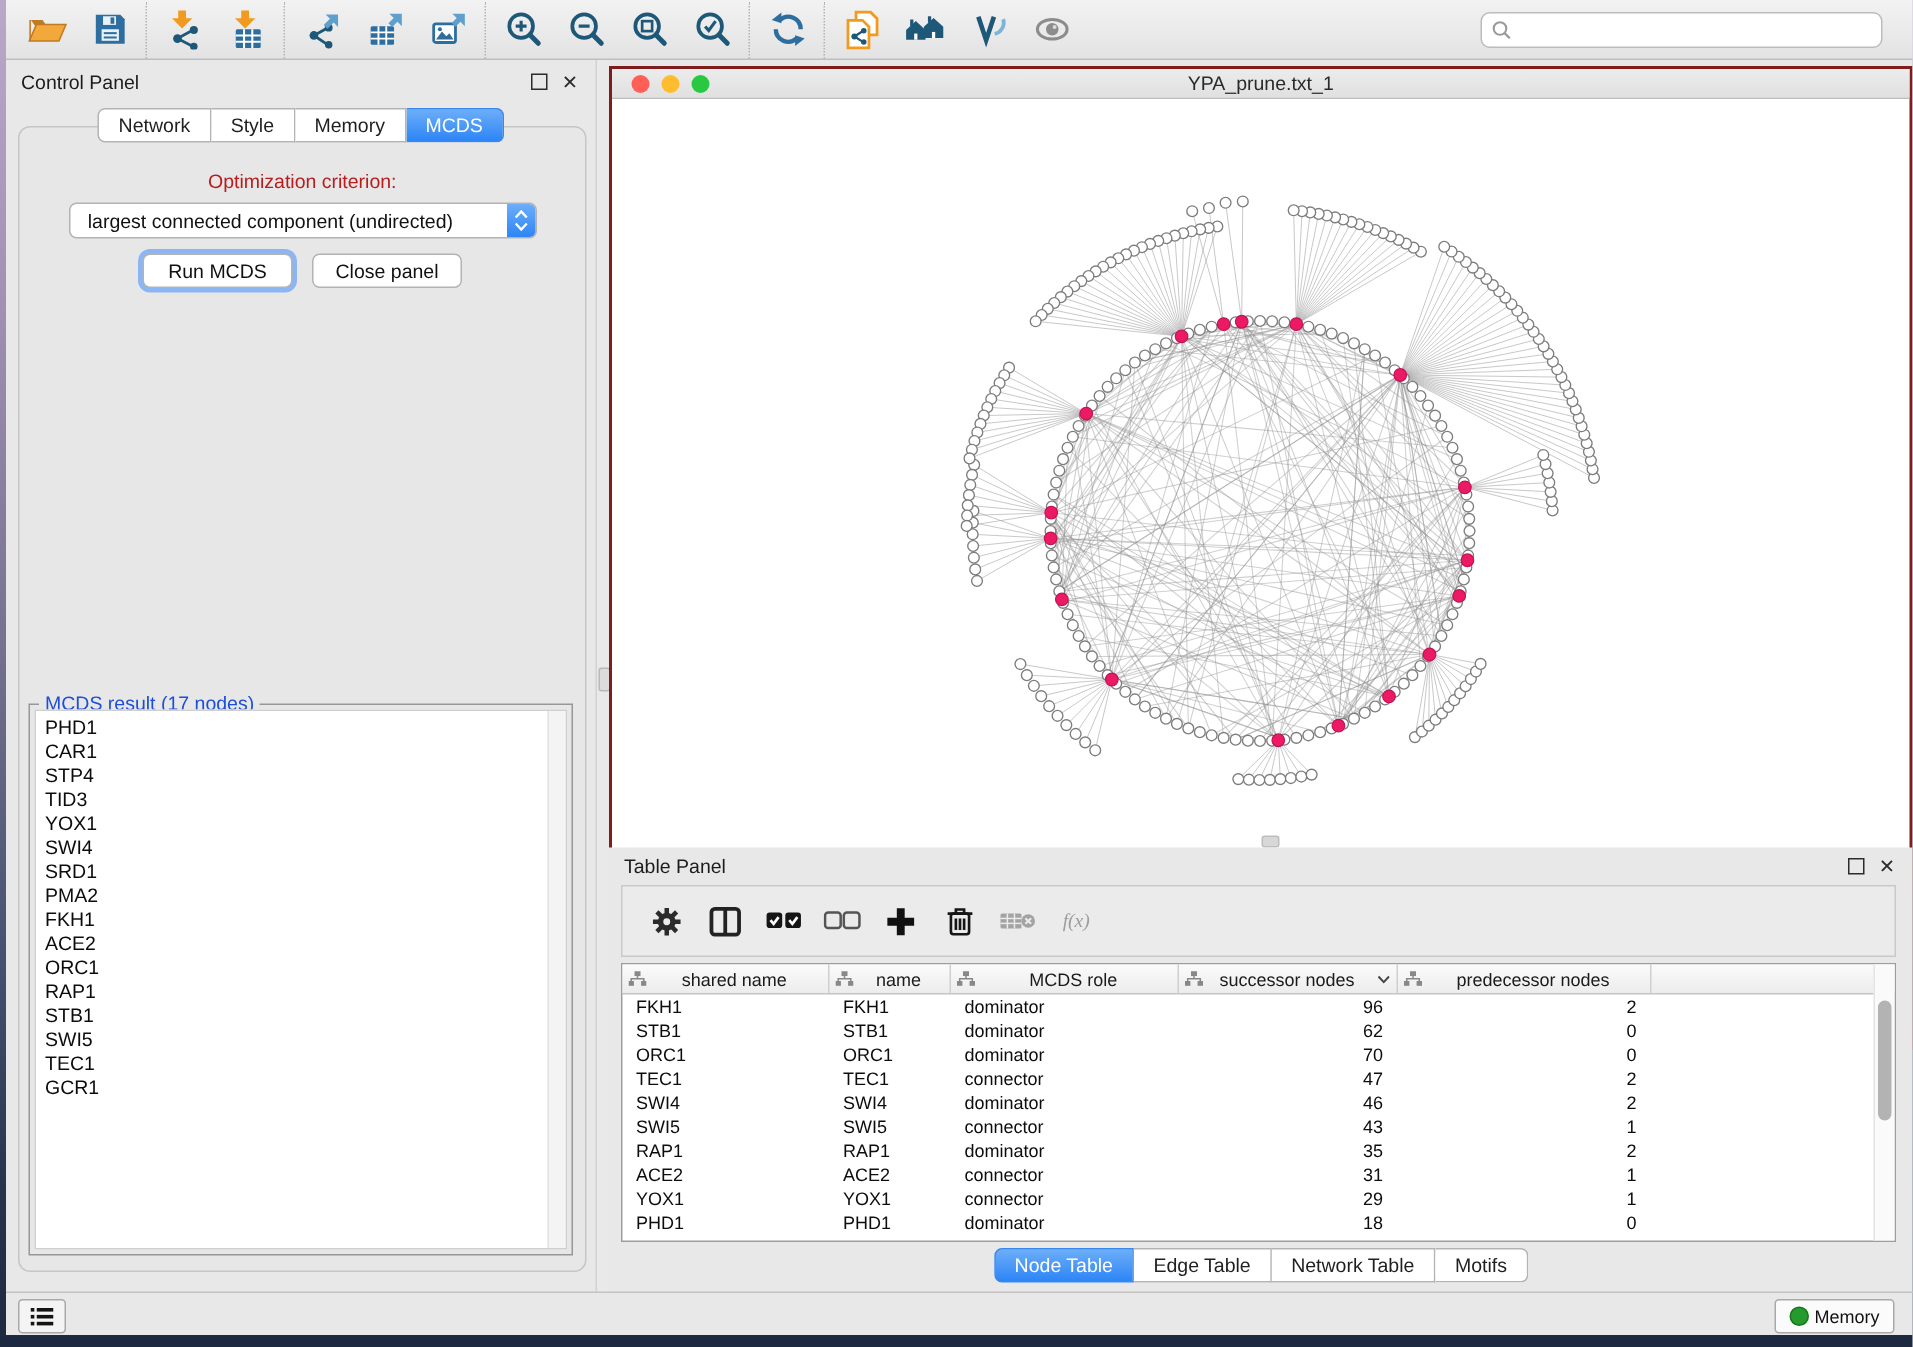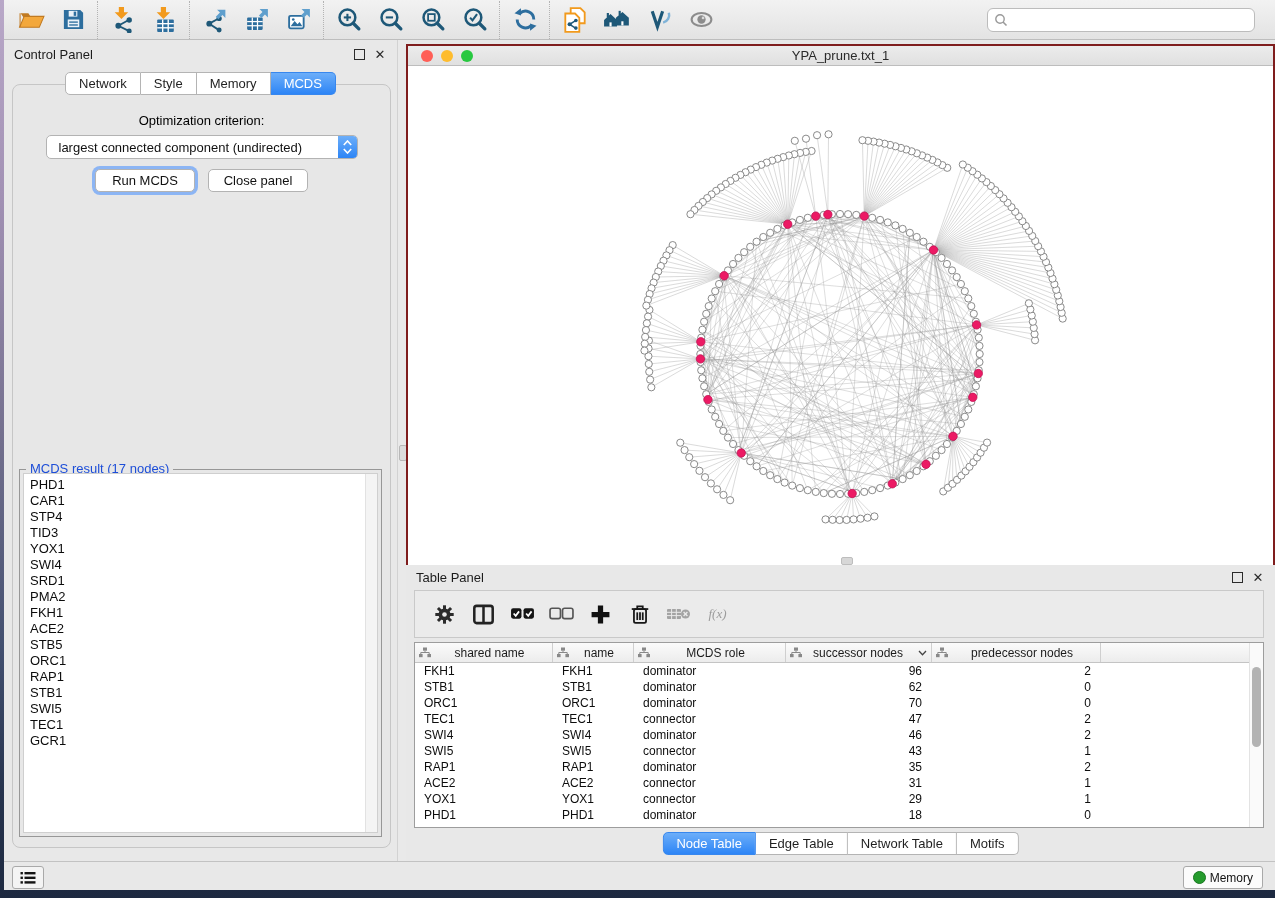--- a/index.html
+++ b/index.html
@@ -37,21 +37,21 @@
 
   .seg{display:inline-flex}
   .sbtn{background:#fff;border:1px solid #b4b4b4;border-left:none;padding:3px 13px;font-size:13px;color:#1f1f1f;white-space:nowrap}
   .sbtn:first-child{border-left:1px solid #b4b4b4;border-radius:5px 0 0 5px}
   .sbtn:last-child{border-radius:0 5px 5px 0}
   .sbtn.sel{background:linear-gradient(#6caef9,#2d85f6);color:#fff;border-color:#3787ee}
   .cp-tabs{position:absolute;top:32px;left:0;right:0;text-align:center;z-index:3}
 
   .cp-body{position:absolute;left:8px;right:6px;top:44px;bottom:14px;background:#e7e7e7;
     border:1px solid #c6c6c6;border-radius:8px}
-  .opt-label{position:absolute;top:28px;left:0;right:0;text-align:center;font-size:13px;color:#000000}
+  .opt-label{position:absolute;top:28px;left:0;right:0;text-align:center;font-size:13px;color:#b91c1c}
   .dropdown{position:absolute;top:50px;left:50%;transform:translateX(-50%);width:312px;height:24px;background:#fff;
     border:1px solid #b3b3b3;border-radius:5px;display:flex;align-items:center;box-sizing:border-box}
   .dropdown .dval{flex:1;font-size:13px;color:#111;padding-left:12px;white-space:nowrap}
   .stepper{width:19px;height:22px;border-radius:0 4px 4px 0;background:linear-gradient(#6caef9,#2d85f6);
     display:flex;flex-direction:column;align-items:center;justify-content:center;gap:2px}
   .btn-row{position:absolute;top:84px;left:0;right:0;display:flex;justify-content:center;gap:13px}
   .mac-btn{background:#fff;border:1px solid #b3b3b3;border-radius:5px;font-size:13px;color:#111;
     padding:3px 14px;min-width:70px;text-align:center}
   .mac-btn.focused{box-shadow:0 0 0 3px rgba(90,153,250,.65)}
 
@@ -315,21 +315,20 @@
                 <div class="mcds-item">PHD1</div>
                 <div class="mcds-item">CAR1</div>
                 <div class="mcds-item">STP4</div>
                 <div class="mcds-item">TID3</div>
                 <div class="mcds-item">YOX1</div>
                 <div class="mcds-item">SWI4</div>
                 <div class="mcds-item">SRD1</div>
                 <div class="mcds-item">PMA2</div>
                 <div class="mcds-item">FKH1</div>
                 <div class="mcds-item">ACE2</div>
-                <div class="mcds-item">STB5</div>
                 <div class="mcds-item">ORC1</div>
                 <div class="mcds-item">RAP1</div>
                 <div class="mcds-item">STB1</div>
                 <div class="mcds-item">SWI5</div>
                 <div class="mcds-item">TEC1</div>
                 <div class="mcds-item">GCR1</div>
               </div>
             <div class="result-scroll"></div>
           </div>
         </div>

